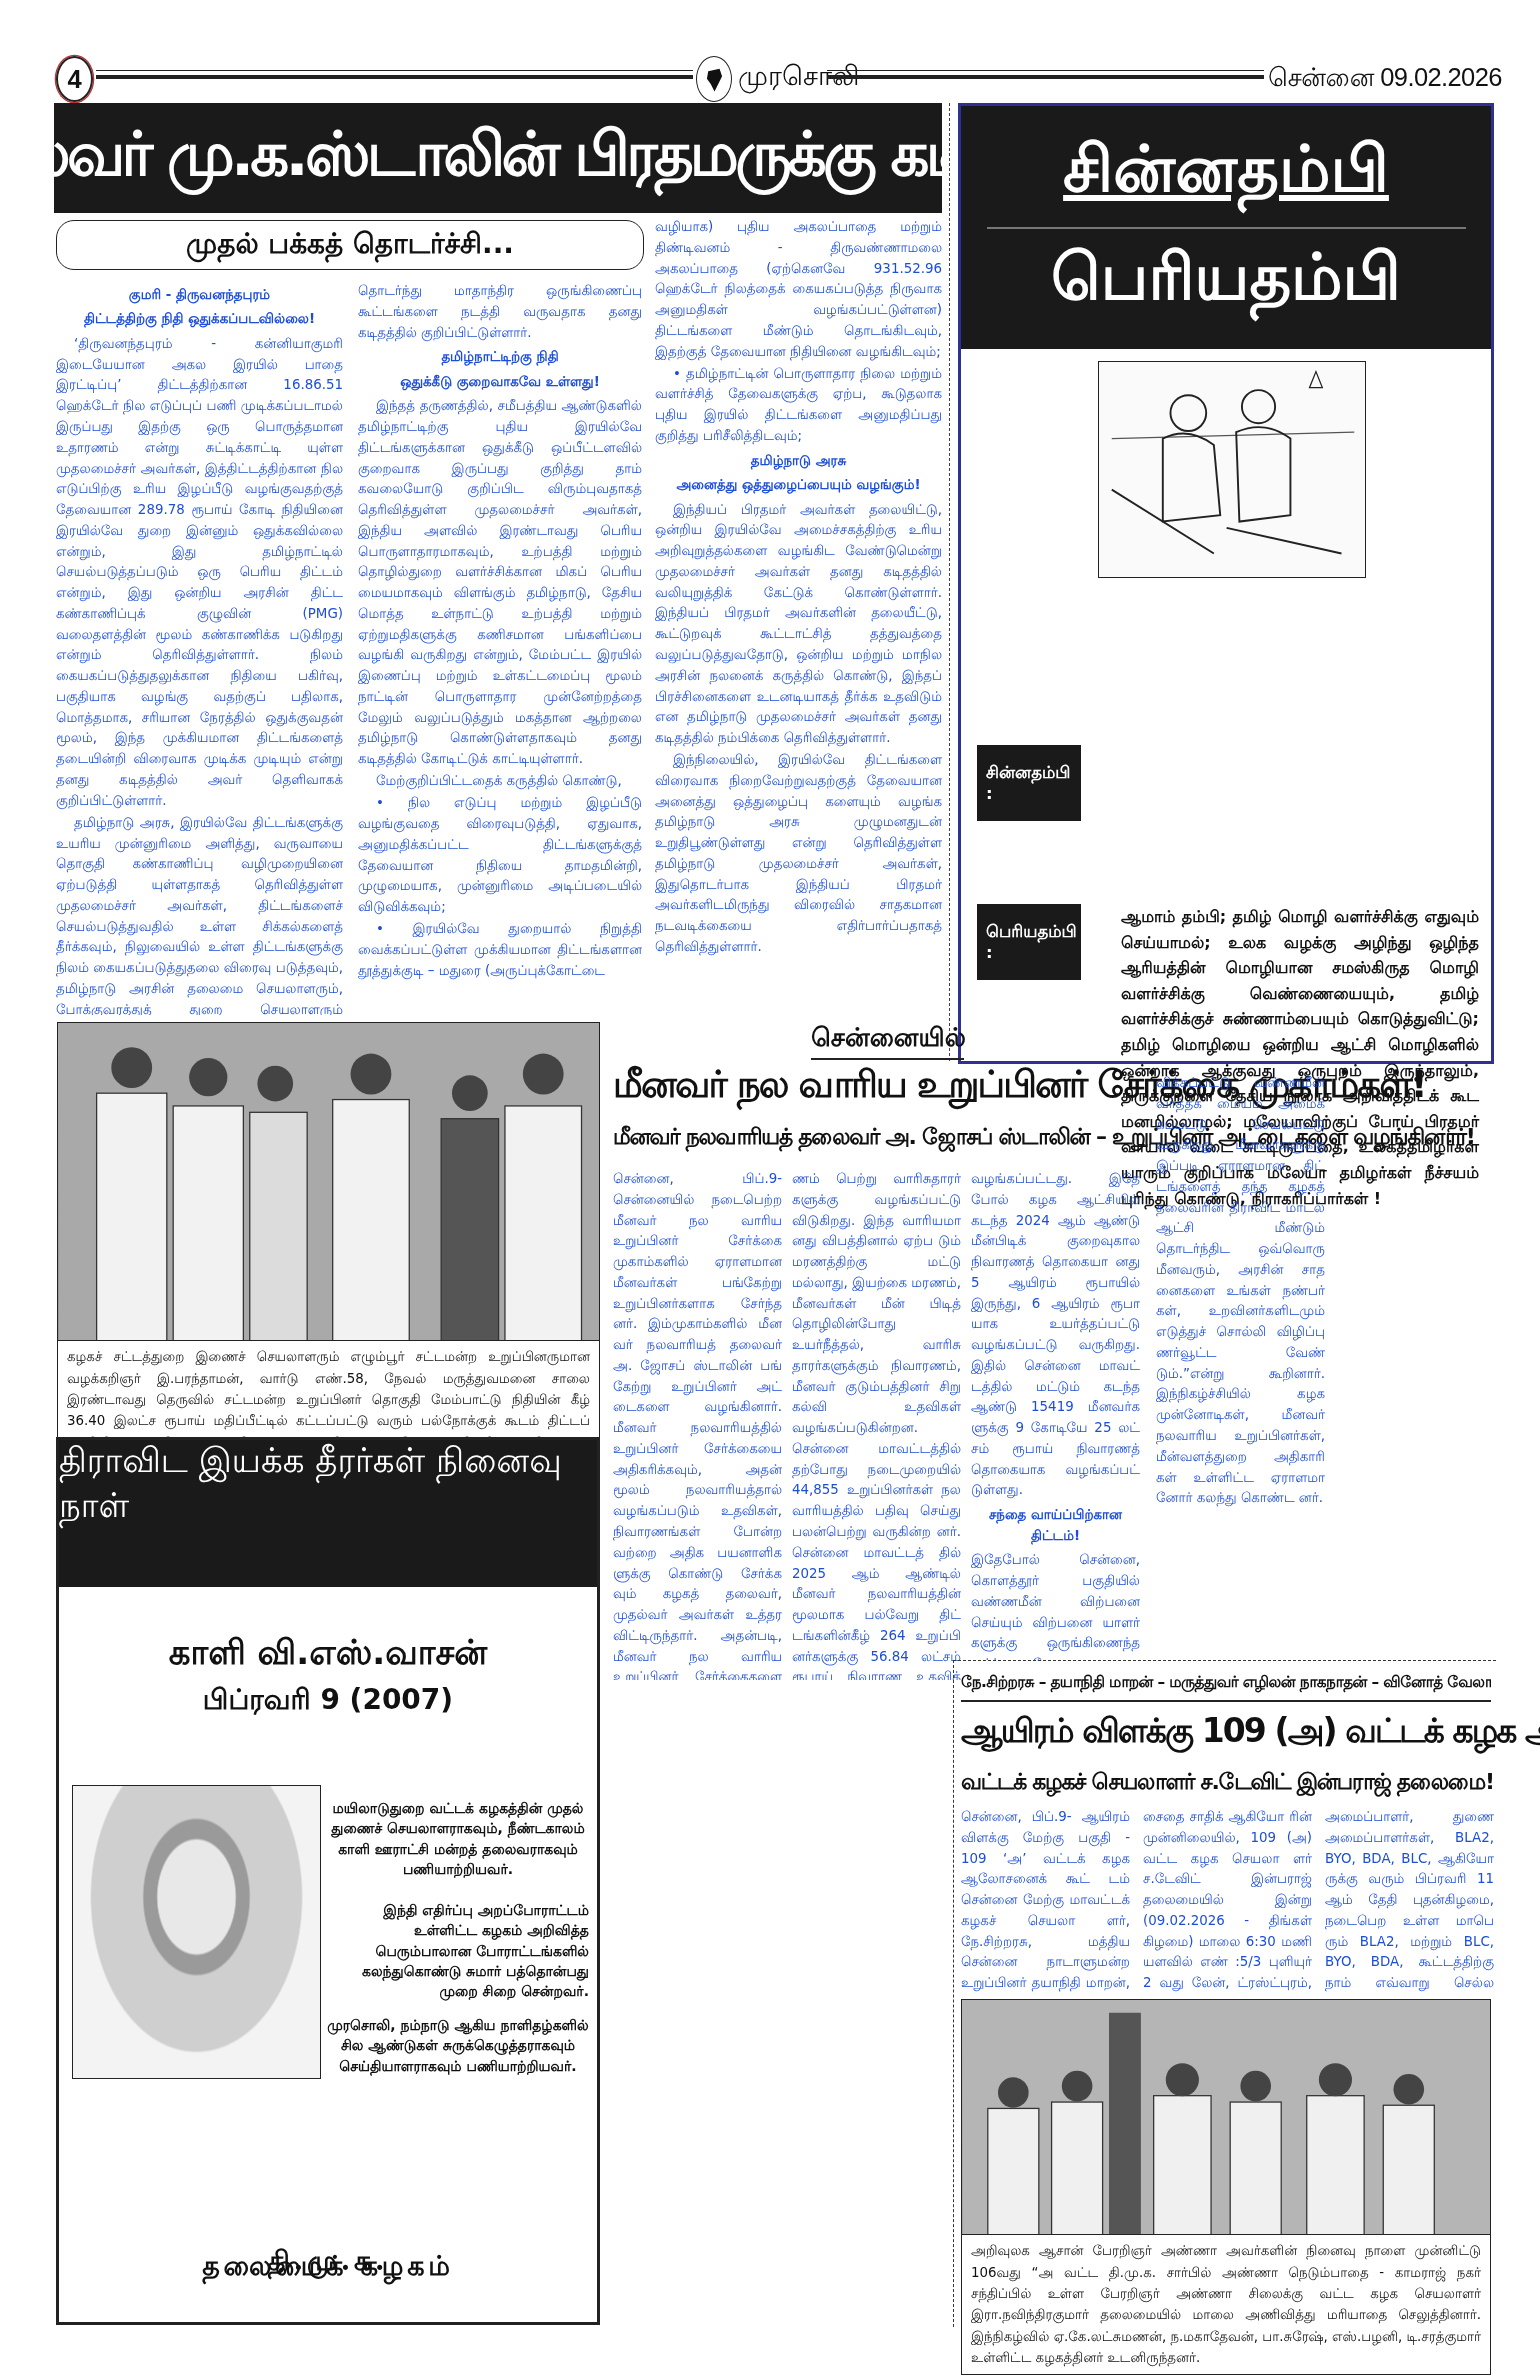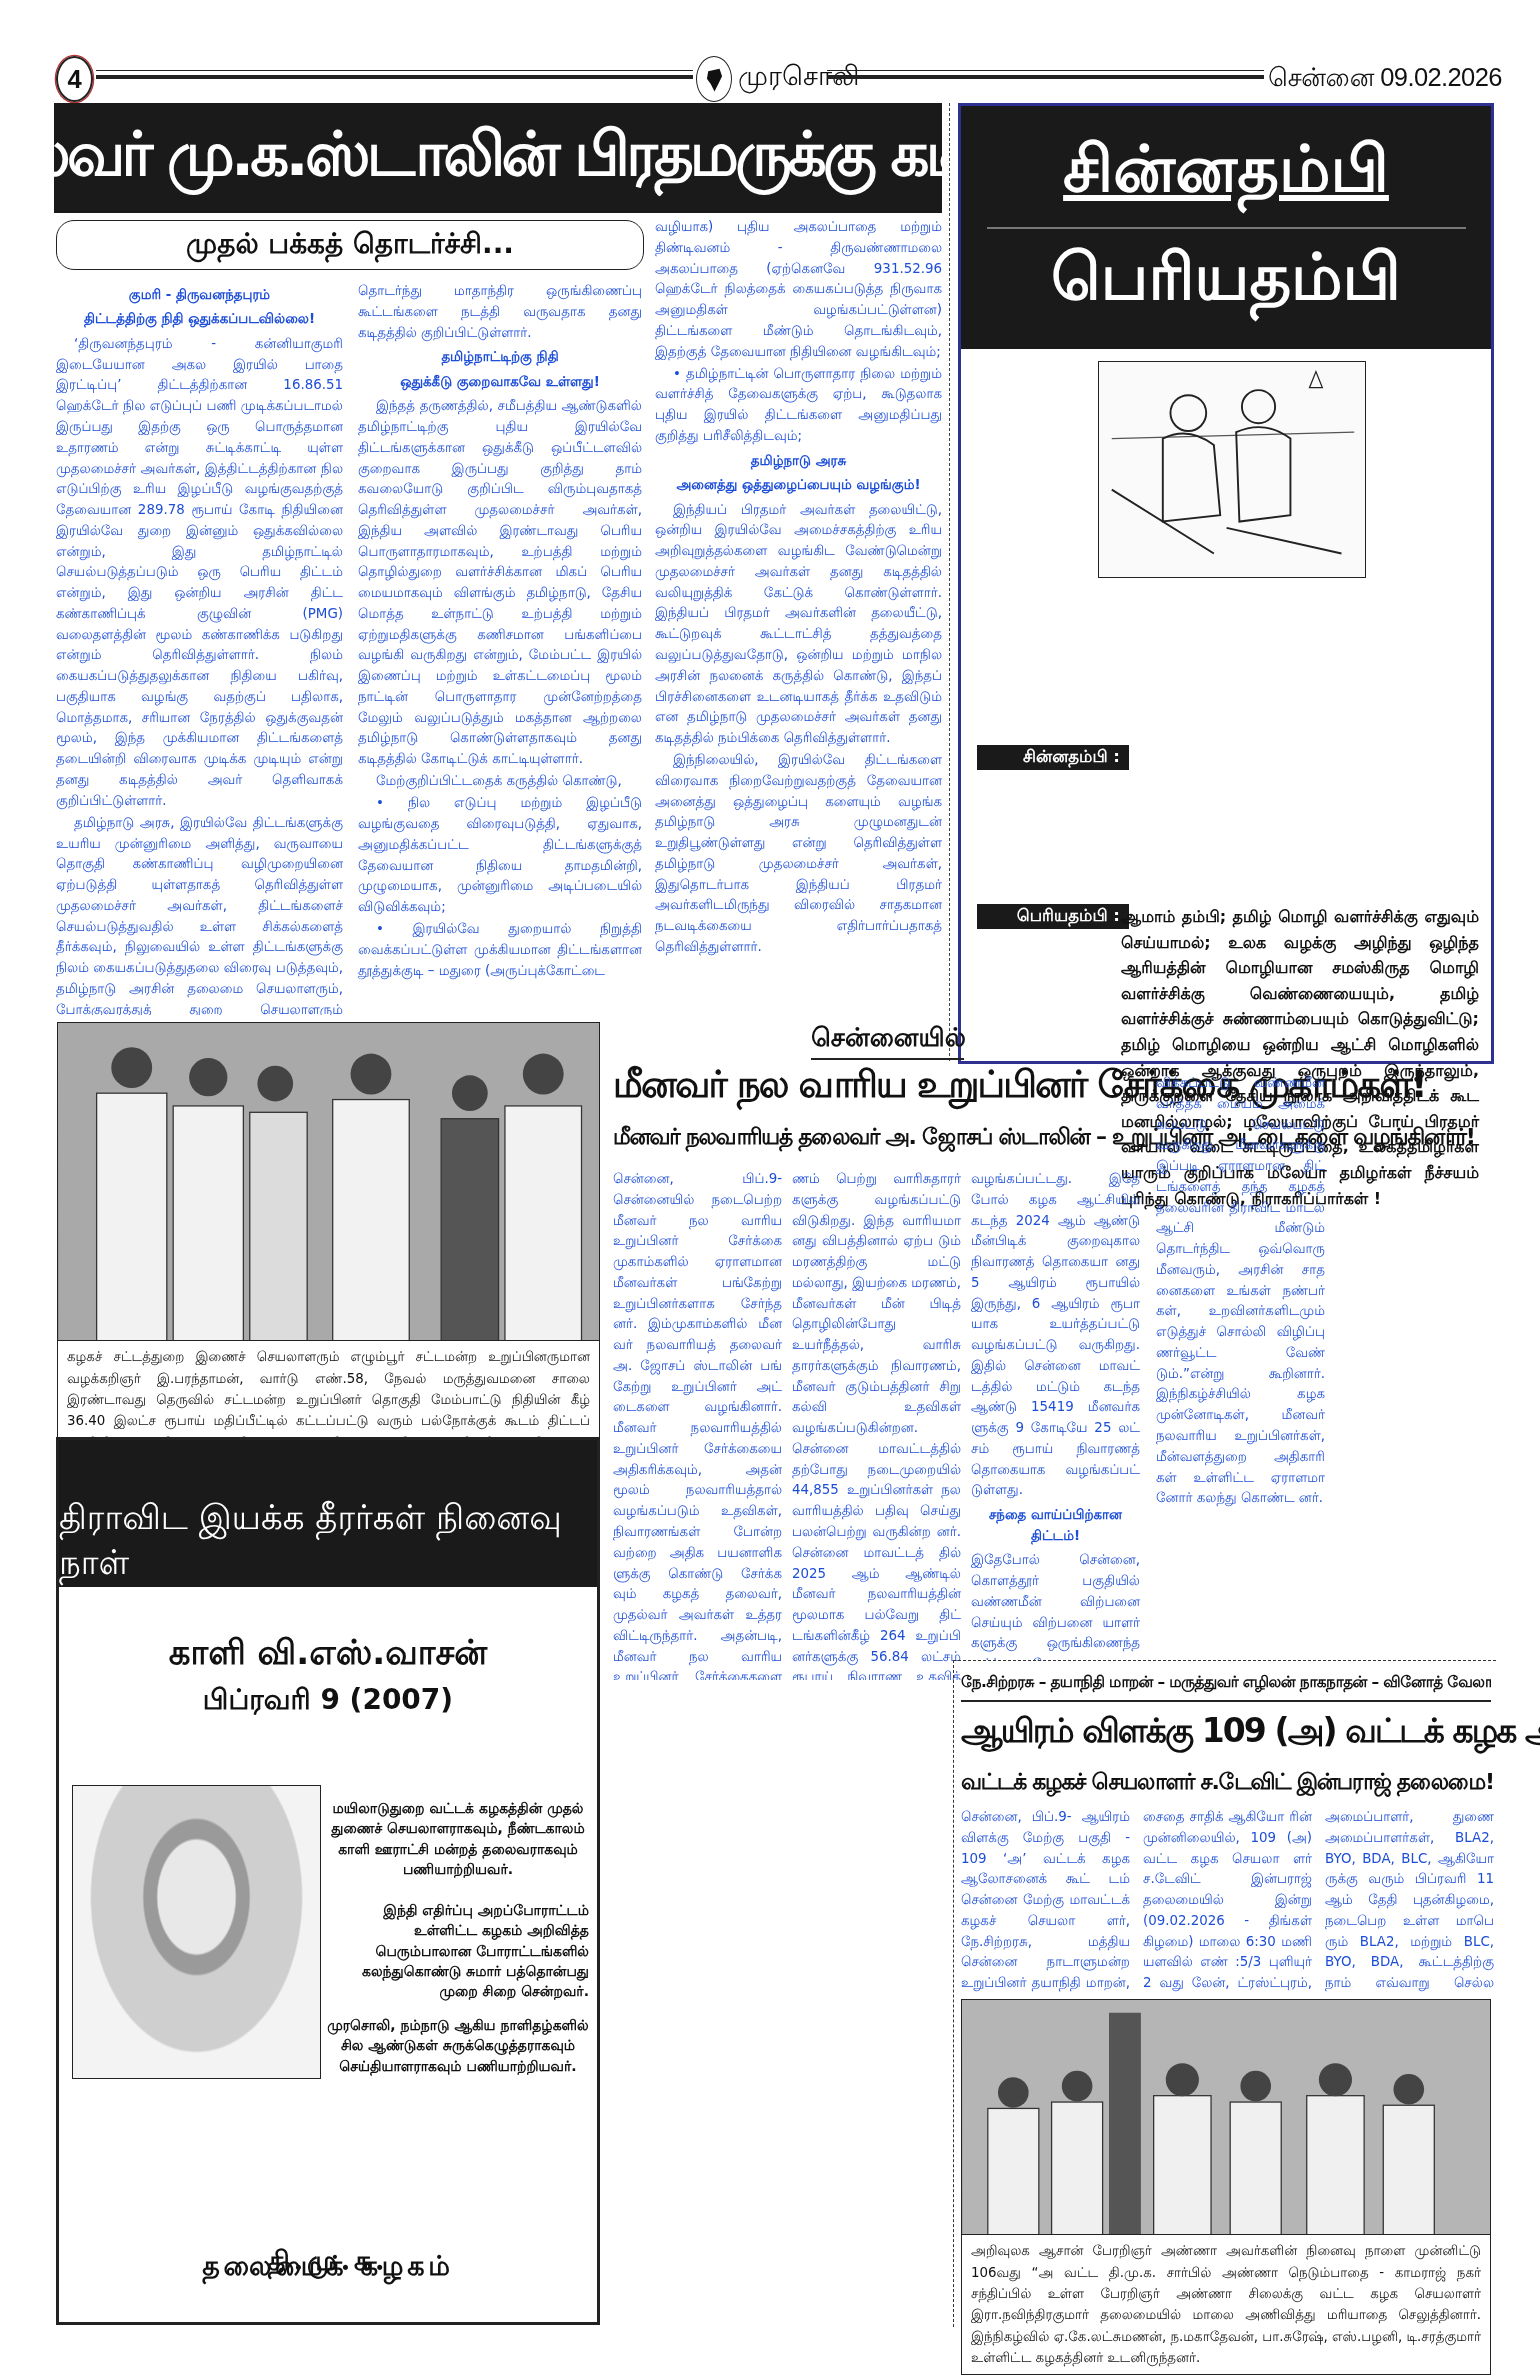--- a/index.html
+++ b/index.html
@@ -29,35 +29,35 @@
   .col p { text-indent: 18px; margin-bottom: 1.3px; }
   .vrule { border-left: 1.3px dashed #444; }
 
   
   .cp-box { left: 958px; top: 103px; width: 536px; height: 961px; border: 3.2px solid #2e3192; }
   .cp-title { left: 0; top: 0; width: 100%; height: 243px; background: #1a1a1a; color:#fff; }
   .cp-t1, .cp-t2 { width: 100%; text-align:center; font: bold 64px "DejaVu Sans", sans-serif; position:absolute; }
   .cp-t1 { top: 25.5px; text-decoration: underline; } .cp-t2 { top: 134px; }
   .cp-sep { position:absolute; left: 25.5px; right: 25.5px; top: 121px; border-top: 2.6px solid #777; }
   .cp-cartoon { left: 137px; top: 255px; width: 268px; height: 217px; border: 1.9px solid #222; background: #fafafa; overflow:hidden; }
-  .cp-label { background: #1a1a1a; color:#fff; font: bold 16.6px "DejaVu Sans", sans-serif; padding: 2px 9px; width: 152px; text-align: right; }
+  .cp-label { background: #1a1a1a; color:#fff; font: bold 16.6px "DejaVu Sans", sans-serif; padding: 18px 9px; width: 104px; }
   .cp-text { font: 16px/1.6 "DejaVu Sans", sans-serif; text-align: justify; }
   .cp-text.bold { font-weight: bold; }
 
   
   .photo { background: linear-gradient(180deg, #bdbdbd, #8f8f8f 55%, #6d6d6d); border: 1.3px solid #222; overflow:hidden; }
   .section-kicker { font: bold 25.5px "DejaVu Sans", sans-serif; border-bottom: 2.6px solid #222; text-align:center; }
   .big-head { font: bold 37px "DejaVu Sans", sans-serif; letter-spacing: -1.9px; white-space: nowrap; text-align:center; }
   .sub-head { font: bold 22px "DejaVu Sans", sans-serif; letter-spacing: -1.3px; white-space: nowrap; text-align:center; }
   .caption { font: 13.4px/1.6 "DejaVu Sans", sans-serif; text-align: justify; padding: 5.1px 9px; border: 1.9px solid #222; border-top:none; }
 
   
   .trib-box { left: 56px; top: 1437px; width: 544px; height: 888px; border: 3.2px solid #222; }
   .trib-head { position:absolute; left:0; top:0; width:100%; height: 147px; background:#1a1a1a; color:#fff;
-    display:flex; align-items:flex-end; justify-content:center; font: 34px "DejaVu Serif", serif; }
+    display:flex; align-items:flex-start; justify-content:center; font: 34px "DejaVu Serif", serif; }
   .trib-name { position:absolute; left:0; width:100%; text-align:center; font: bold 34px "DejaVu Sans", sans-serif; }
   .trib-date { position:absolute; left:0; width:100%; text-align:center; font: bold 28px "DejaVu Sans", sans-serif; }
   .trib-photo { position:absolute; left: 12.8px; top: 345px; width: 249px; height: 294px; border: 1.9px solid #222;
     background: radial-gradient(ellipse at 50% 38%, #e8e8e8 0 22%, #9a9a9a 23% 30%, #cfcfcf 31% 60%, #f3f3f3 61%); }
   .trib-text { position:absolute; left: 268px; width: 262px; text-align:center; font: bold 14px/1.45 "DejaVu Sans", sans-serif; }
   .trib-sign { position:absolute; left:0; width:100%; text-align:center; font: bold 27px "DejaVu Serif", serif; letter-spacing: 3.8px; }
 
   
   .v-box { left: 953px; top: 1660px; width: 543px; height: 667px; border-left: 1.9px dashed #333; border-top: 1.9px dashed #333; }
   .v-kicker { font: bold 15.3px "DejaVu Sans", sans-serif; letter-spacing:-0.6px; border-bottom: 2.6px solid #222; white-space:nowrap; overflow:hidden; }

